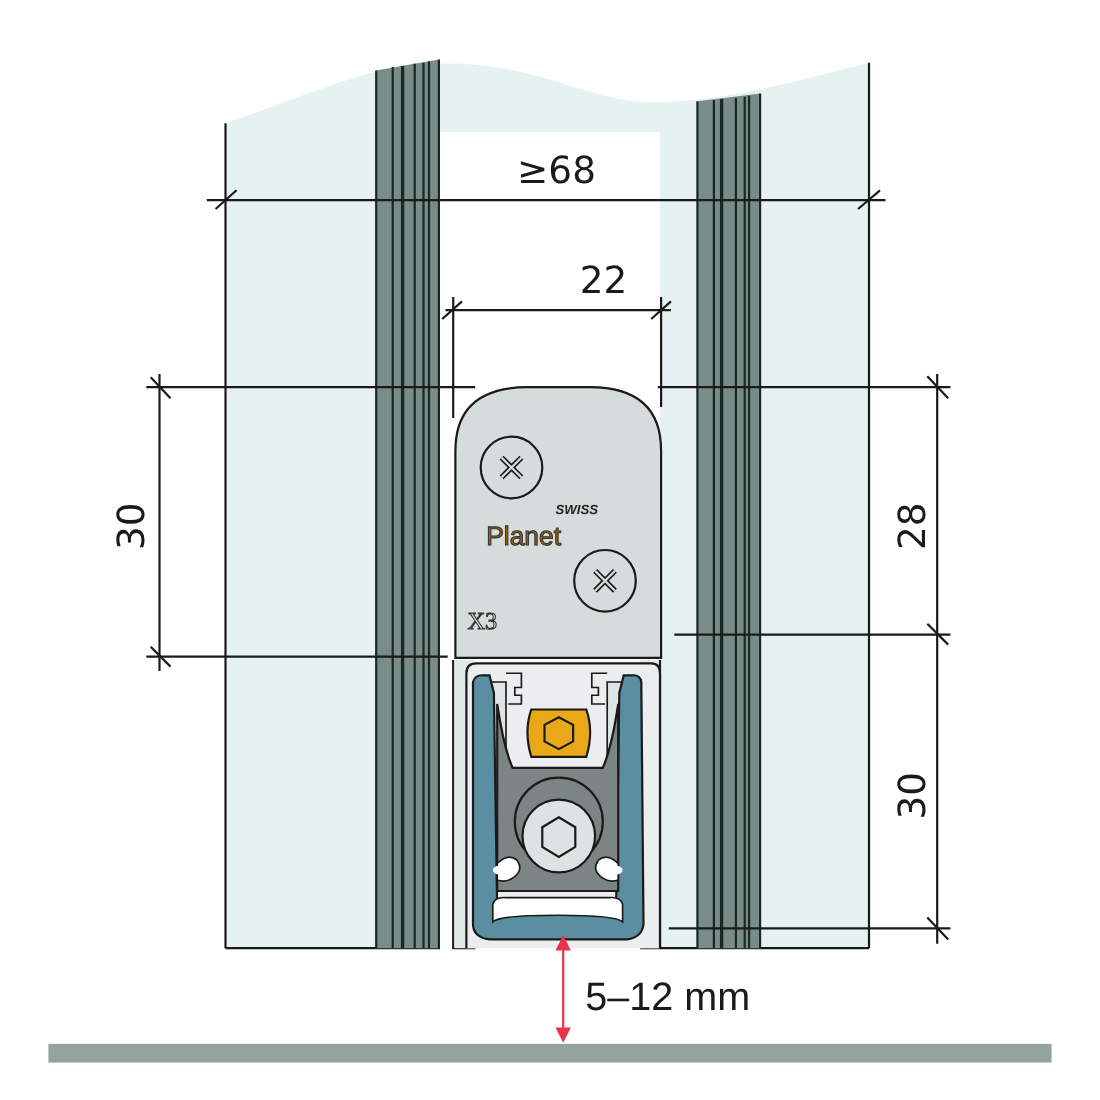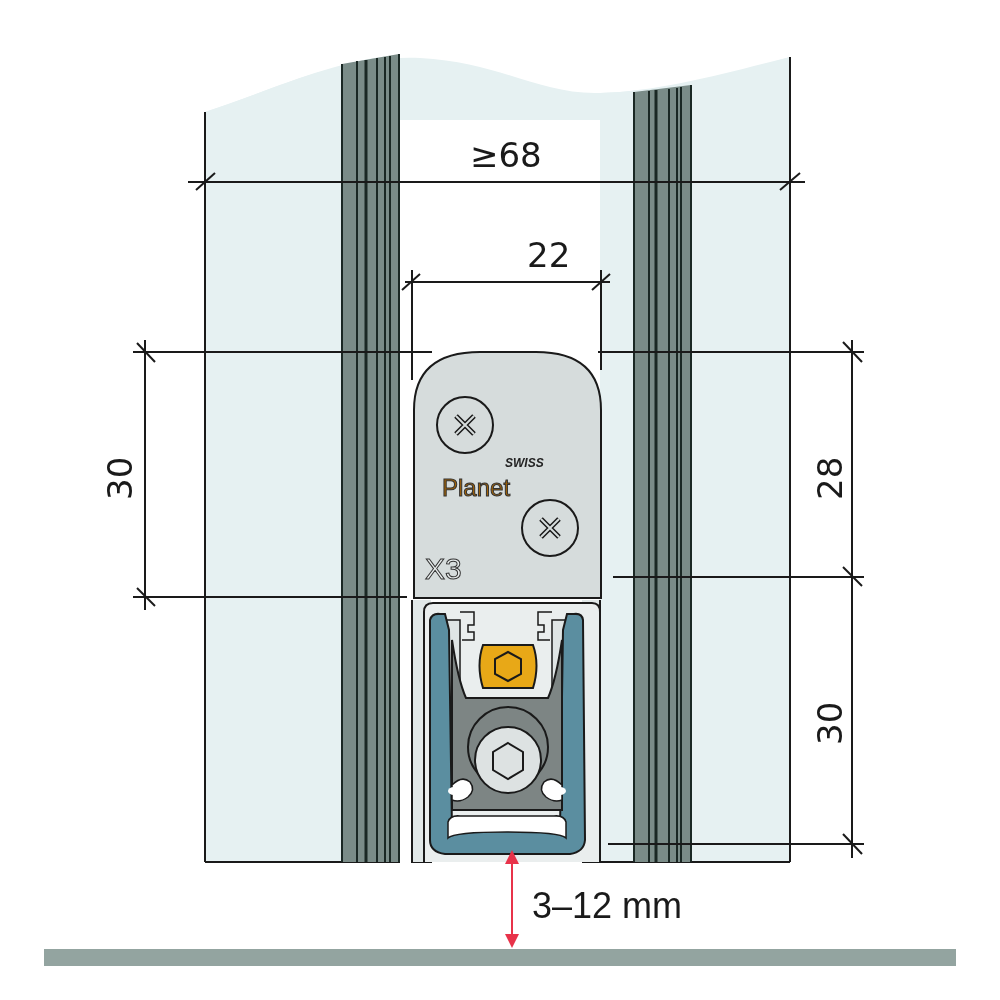--- a/index.html
+++ b/index.html
@@ -8,21 +8,21 @@
   svg { position:absolute; left:0; top:0; }
   .label { position:absolute; color:#1a1a1a; white-space:nowrap; }
   .lbl-68 { left:470px; top:135px; font-family:"DejaVu Sans", sans-serif; font-size:34px; }
   .lbl-22 { left:485px; top:235px; font-family:"DejaVu Sans", sans-serif; font-size:34px;margin-left:42px; }
   .lbl-30l { left:100px; top:455px; font-family:"DejaVu Sans", sans-serif; font-size:34px; transform:rotate(-90deg); transform-origin:left top; top:500px; }
   .lbl-28 { left:810px; top:500px; font-family:"DejaVu Sans", sans-serif; font-size:34px; transform:rotate(-90deg); transform-origin:left top; }
   .lbl-30r { left:810px; top:745px; font-family:"DejaVu Sans", sans-serif; font-size:34px; transform:rotate(-90deg); transform-origin:left top; }
   .lbl-gap { left:532px; top:885px; font-family:"Liberation Sans", sans-serif; font-size:36px; }
   .lbl-swiss { left:505px; top:456px; font-family:"Liberation Sans", sans-serif; font-style:italic; font-weight:bold; font-size:12px; color:#222;text-align:right; }
   .lbl-planet { left:442px; top:474px; font-family:"Liberation Sans", sans-serif; font-size:24px; color:#a16207; -webkit-text-stroke:1px #333; }
-  .lbl-model { left:425px; top:552px; font-family:Liberation Sans, sans-serif; font-size:30px; color:#e8ecec; -webkit-text-stroke:1px #333; }
+  .lbl-model { left:425px; top:552px; font-family:Liberation Serif, serif; font-size:22px; color:#e8ecec; -webkit-text-stroke:1px #333; }
 </style>
 </head>
 <body>
 
 <div id="stage">
 <svg width="1000" height="1000" viewBox="0 0 1000 1000">
 
   <g>
     <path d="M205,112 C260,95 330,60 400,55 L400,862 L205,862 Z" fill="#e6f1f2" stroke="none"></path>
     <path d="M600,93 C660,92 730,72 790,57 L790,862 L600,862 Z" fill="#e6f1f2" stroke="none"></path>
@@ -140,17 +140,17 @@
   </g>
 
   <rect x="44" y="949" width="912" height="17" fill="#93a4a0"></rect>
 </svg>
 
 <div class="label lbl-68">≥68</div>
 <div class="label lbl-22">22</div>
 <div class="label lbl-30l">30</div>
 <div class="label lbl-28">28</div>
 <div class="label lbl-30r">30</div>
-<div class="label lbl-gap">3–12 mm</div>
+<div class="label lbl-gap">5–12 mm</div>
 <div class="label lbl-swiss">SWISS</div>
 <div class="label lbl-planet">Planet</div>
 <div class="label lbl-model">X3</div>
 </div>
 
 </body></html>

